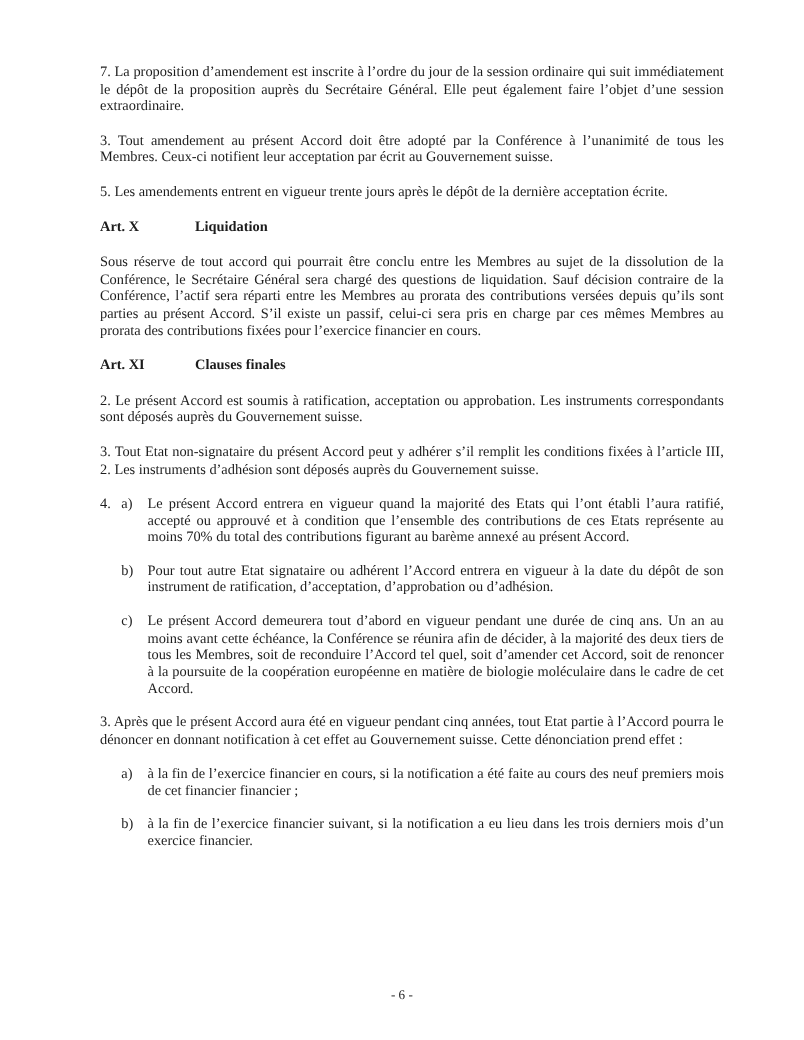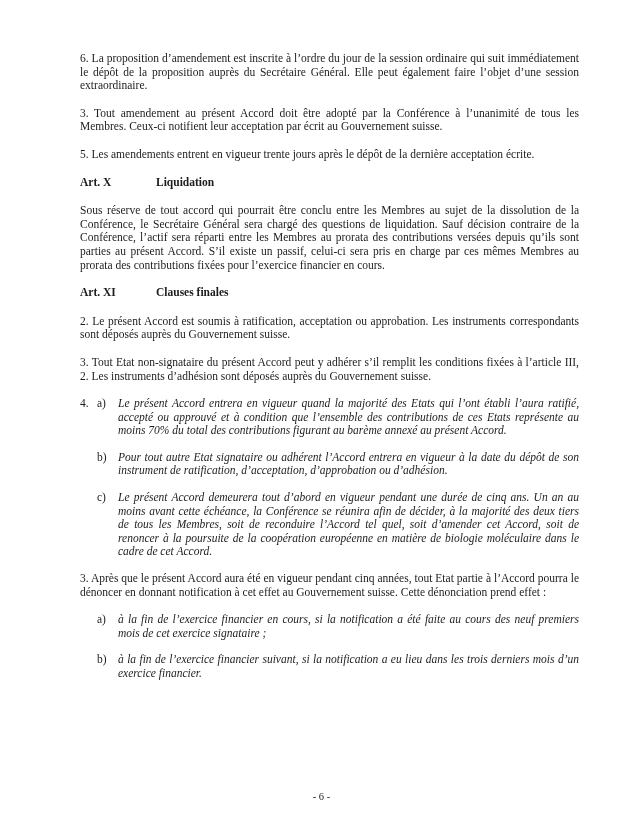--- a/index.html
+++ b/index.html
@@ -45,41 +45,40 @@
   }
   .li .num {
     flex: 0 0 17px;
   }
   .li .marker {
     flex: 0 0 21px;
   }
   .li .txt {
     flex: 1;
     text-align: justify;
-    font-style: italic;
   }
   .sublist { margin-top: 3px; }
   .sub { padding-left: 17px; }
   .footer {
     position: absolute;
     bottom: 30px;
     left: 0;
     width: 643px;
     text-align: center;
     font-size: 10.5px;
     color: #1c1c1c;
   }
 </style>
 </head>
 <body>
 
 <div class="page">
   <div class="content">
 
-    <p class="para">6. La proposition d’amendement est inscrite à l’ordre du jour de la session ordinaire qui suit immédiatement le dépôt de la proposition auprès du Secrétaire Général. Elle peut également faire l’objet d’une session extraordinaire.</p>
+    <p class="para">7. La proposition d’amendement est inscrite à l’ordre du jour de la session ordinaire qui suit immédiatement le dépôt de la proposition auprès du Secrétaire Général. Elle peut également faire l’objet d’une session extraordinaire.</p>
 
     <p class="para">3. Tout amendement au présent Accord doit être adopté par la Conférence à l’unanimité de tous les Membres. Ceux-ci notifient leur acceptation par écrit au Gouvernement suisse.</p>
 
     <p class="para">5. Les amendements entrent en vigueur trente jours après le dépôt de la dernière acceptation écrite.</p>
 
     <div class="art-heading">
       <span class="art-label">Art. X</span><span class="art-title">Liquidation</span>
     </div>
 
     <p class="para">Sous réserve de tout accord qui pourrait être conclu entre les Membres au sujet de la dissolution de la Conférence, le Secrétaire Général sera chargé des questions de liquidation. Sauf décision contraire de la Conférence, l’actif sera réparti entre les Membres au prorata des contributions versées depuis qu’ils sont parties au présent Accord. S’il existe un passif, celui-ci sera pris en charge par ces mêmes Membres au prorata des contributions fixées pour l’exercice financier en cours.</p>
@@ -106,21 +105,21 @@
 
     <div class="li sub">
       <span class="marker">c)</span>
       <span class="txt">Le présent Accord demeurera tout d’abord en vigueur pendant une durée de cinq ans. Un an au moins avant cette échéance, la Conférence se réunira afin de décider, à la majorité des deux tiers de tous les Membres, soit de reconduire l’Accord tel quel, soit d’amender cet Accord, soit de renoncer à la poursuite de la coopération européenne en matière de biologie moléculaire dans le cadre de cet Accord.</span>
     </div>
 
     <p class="para">3. Après que le présent Accord aura été en vigueur pendant cinq années, tout Etat partie à l’Accord pourra le dénoncer en donnant notification à cet effet au Gouvernement suisse. Cette dénonciation prend effet :</p>
 
     <div class="li sub sublist">
       <span class="marker">a)</span>
-      <span class="txt">à la fin de l’exercice financier en cours, si la notification a été faite au cours des neuf premiers mois de cet exercice signataire ;</span>
+      <span class="txt">à la fin de l’exercice financier en cours, si la notification a été faite au cours des neuf premiers mois de cet financier financier ;</span>
     </div>
 
     <div class="li sub">
       <span class="marker">b)</span>
       <span class="txt">à la fin de l’exercice financier suivant, si la notification a eu lieu dans les trois derniers mois d’un exercice financier.</span>
     </div>
 
   </div>
 
   <div class="footer">- 6 -</div>

